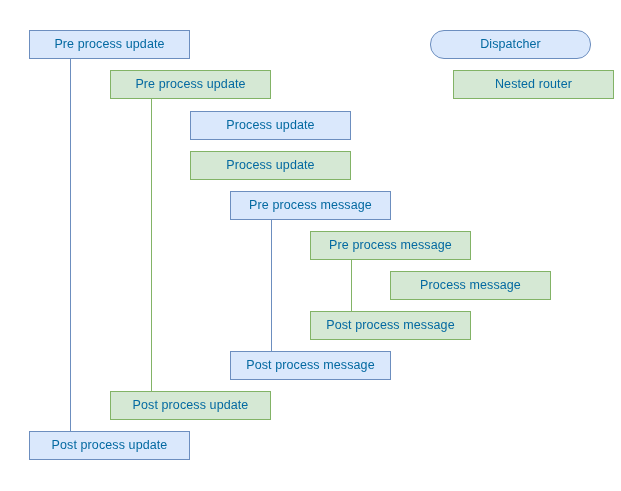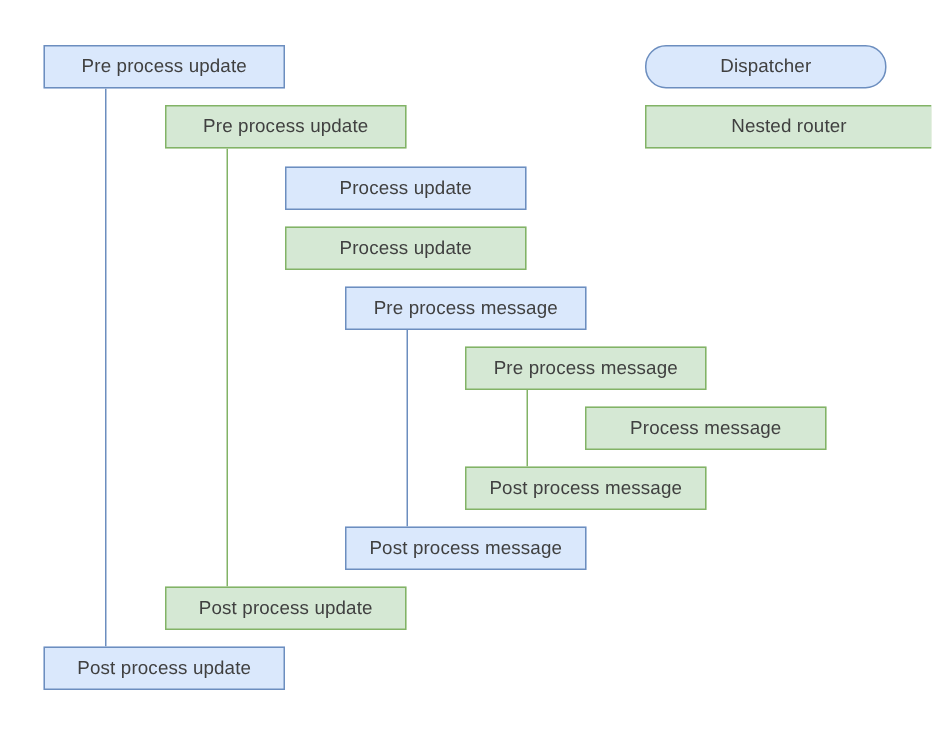--- a/index.html
+++ b/index.html
@@ -18,21 +18,21 @@
     overflow: hidden;
   }
   .node {
     position: absolute;
     box-sizing: border-box;
     display: flex;
     align-items: center;
     justify-content: center;
     font-size: 12.5px;
     line-height: 1.2;
-    color: #404040;
+    color: #0369a1;
     letter-spacing: 0.1px;
     text-align: center;
     border-width: 1px;
     border-style: solid;
     z-index: 2;
   }
   .node.dispatcher {
     background: #dae8fc;
     border-color: #6c8ebf;
   }
@@ -91,17 +91,17 @@
         <span>Post process update</span>
       </div>
       <div class="node dispatcher" style="left: 29px; top: 431px; width: 161px; height: 29px;">
         <span>Post process update</span>
       </div>
     </div>
   <div id="legend-layer">
       <div class="node dispatcher" style="left: 430px; top: 30px; width: 161px; height: 29px; border-radius: 14px;">
         <span>Dispatcher</span>
       </div>
-      <div class="node nested" style="left: 430px; top: 70px; width: 192px; height: 29px;">
+      <div class="node nested" style="left: 453px; top: 70px; width: 161px; height: 29px;">
         <span>Nested router</span>
       </div>
     </div>
 </div>
 
 </body></html>

